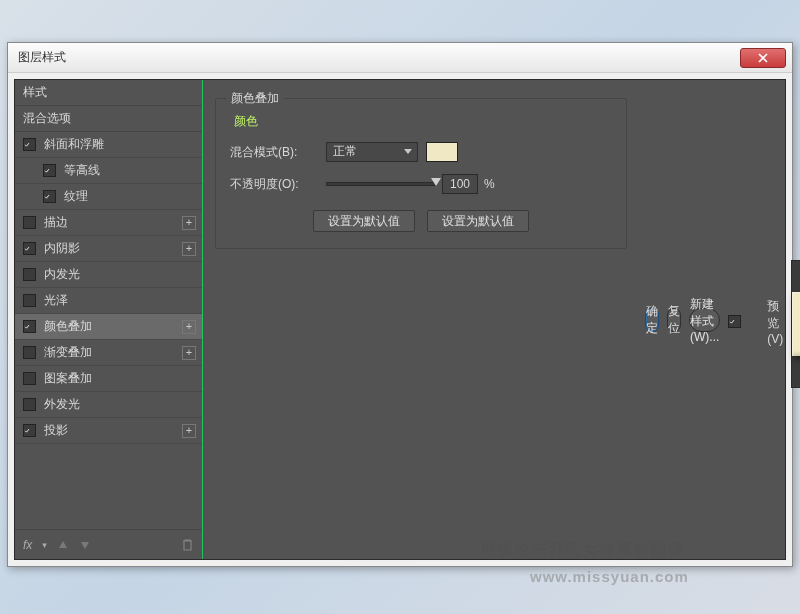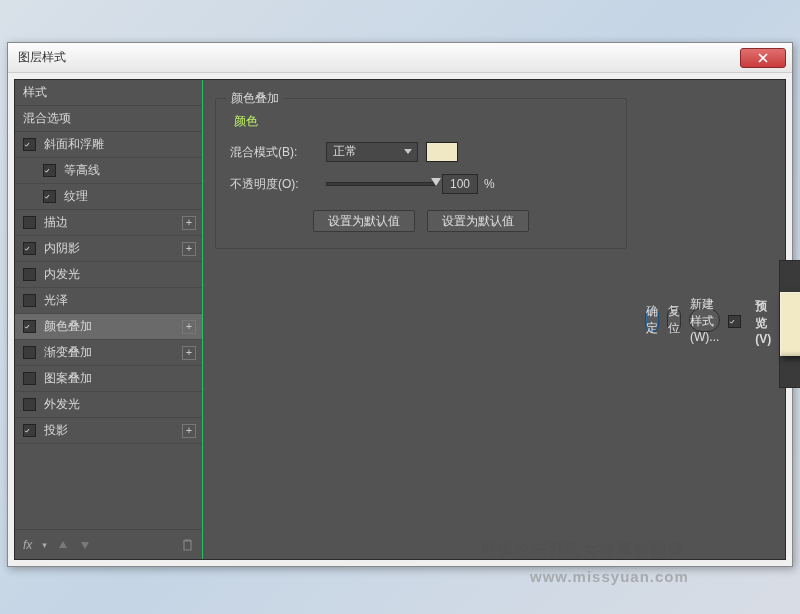--- a/index.html
+++ b/index.html
@@ -35,21 +35,21 @@
   .swatch { width: 32px; height: 20px; background: #f0e8c4; border: 1px solid #222; margin-left: 8px; cursor: pointer; }
   .slider-track { width: 110px; height: 4px; background: #3a3a3a; border: 1px solid #2a2a2a; position: relative; margin-right: 6px; }
   .slider-thumb { position: absolute; right: -6px; top: -5px; width: 0; height: 0; border-left: 5px solid transparent; border-right: 5px solid transparent; border-top: 8px solid #d0d0d0; }
   .num-input { width: 36px; height: 20px; background: #484848; border: 1px solid #2a2a2a; color: #d8d8d8; font-size: 12px; text-align: center; }
   .pct { font-size: 12px; color: #d8d8d8; margin-left: 6px; }
   .btn-row { display: flex; gap: 12px; margin-top: 14px; justify-content: center; }
   .flat-btn { height: 22px; padding: 0 14px; background: #5a5a5a; border: 1px solid #393939; color: #e0e0e0; font-size: 12px; display: flex; align-items: center; cursor: pointer; border-radius: 2px; }
   .right-panel { width: 146px; padding: 10px 10px 10px 6px; display: flex; flex-direction: row; align-items: center; gap: 8px; }
   .pill-btn { width: 128px; height: 24px; border-radius: 12px; border: 1px solid #2f2f2f; background: #5a5a5a; color: #e0e0e0; font-size: 12px; display: flex; align-items: center; justify-content: center; cursor: pointer; }
   .pill-btn.primary { border-color: #1b4b7a; box-shadow: inset 0 0 0 1px #2a6aa8; }
-  .preview-row { display: flex; align-items: center; gap: 6px; margin-top: 4px; font-size: 12px; color: #d8d8d8; font-weight: bold; }
+  .preview-row { display: flex; align-items: center; gap: 18px; margin-top: 4px; font-size: 12px; color: #d8d8d8; }
   .preview-box { width: 128px; height: 128px; background: #3a3a3a; border: 1px solid #2a2a2a; margin-top: 8px; display: flex; align-items: center; justify-content: center; }
   .preview-inner { width: 64px; height: 64px; background: #f1eac4; box-shadow: 2px 3px 6px rgba(0,0,0,0.55), inset 1px 1px 2px rgba(255,255,255,0.6), inset -2px -2px 4px rgba(0,0,0,0.18); }
   .watermark { position: absolute; left: 480px; top: 540px; font-size: 16px; color: rgba(80,80,80,0.55); font-weight: bold; letter-spacing: 1px; }
   .watermark2 { position: absolute; left: 530px; top: 568px; font-size: 15px; color: rgba(140,140,140,0.6); font-weight: bold; letter-spacing: 1px; }
 </style>
 </head>
 <body>
 
 <div class="window">
   <div class="titlebar">

